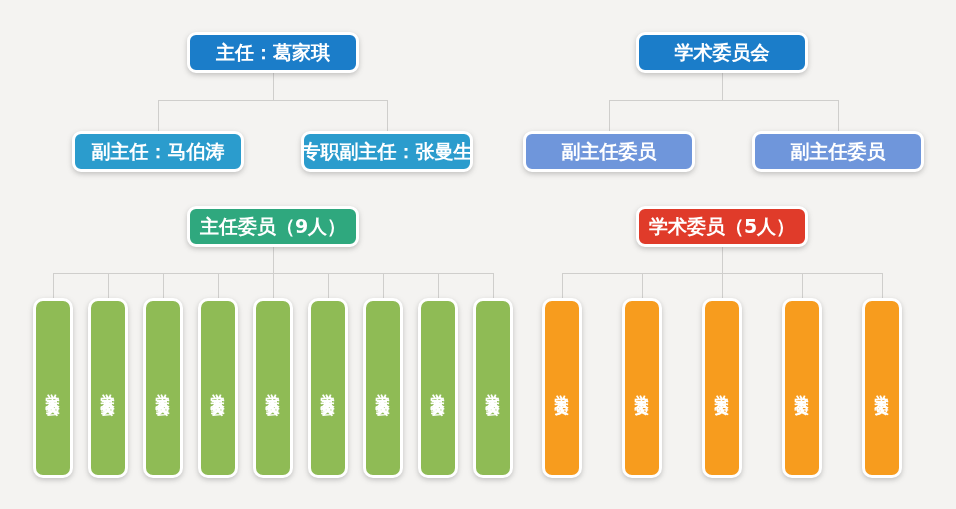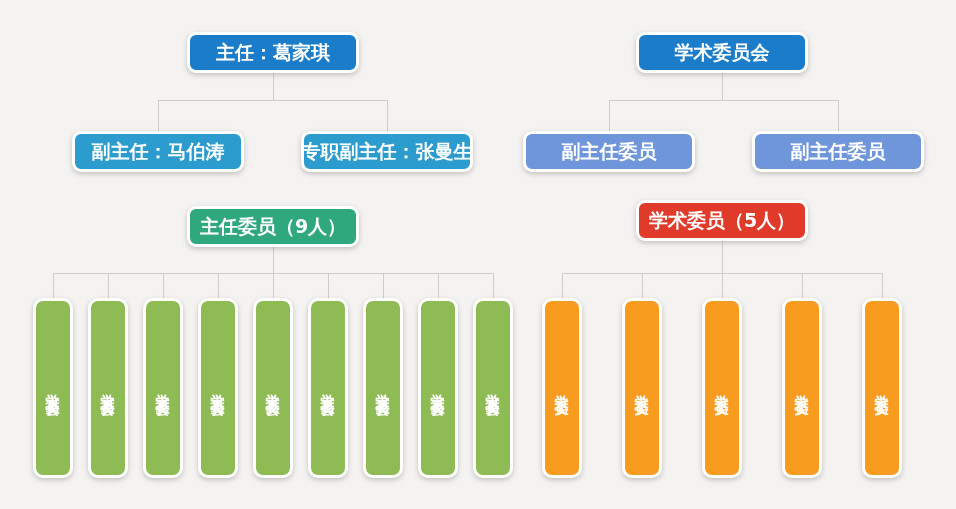--- a/index.html
+++ b/index.html
@@ -47,21 +47,21 @@
   .c-leafgreen{background:#8fbb55;}
   .c-leaforange{background:#f79c1e;}
   
   .n-t1root{left:187px;top:32px;}
   .n-t1c1{left:72px;top:131px;}
   .n-t1c2{left:301px;top:131px;}
   .n-t2root{left:636px;top:32px;}
   .n-t2c1{left:523px;top:131px;}
   .n-t2c2{left:752px;top:131px;}
   .n-t3root{left:187px;top:206px;}
-  .n-t4root{left:636px;top:200px;}
+  .n-t4root{left:636px;top:206px;}
 </style>
 </head>
 <body>
 
 <div class="canvas" id="canvas">
 
   <div class="vline" style="left:273px;top:66px;height:34px;"></div>
   <div class="hline" style="left:158px;top:100px;width:230px;"></div>
   <div class="vline" style="left:158px;top:100px;height:31px;"></div>
   <div class="vline" style="left:387px;top:100px;height:31px;"></div>

